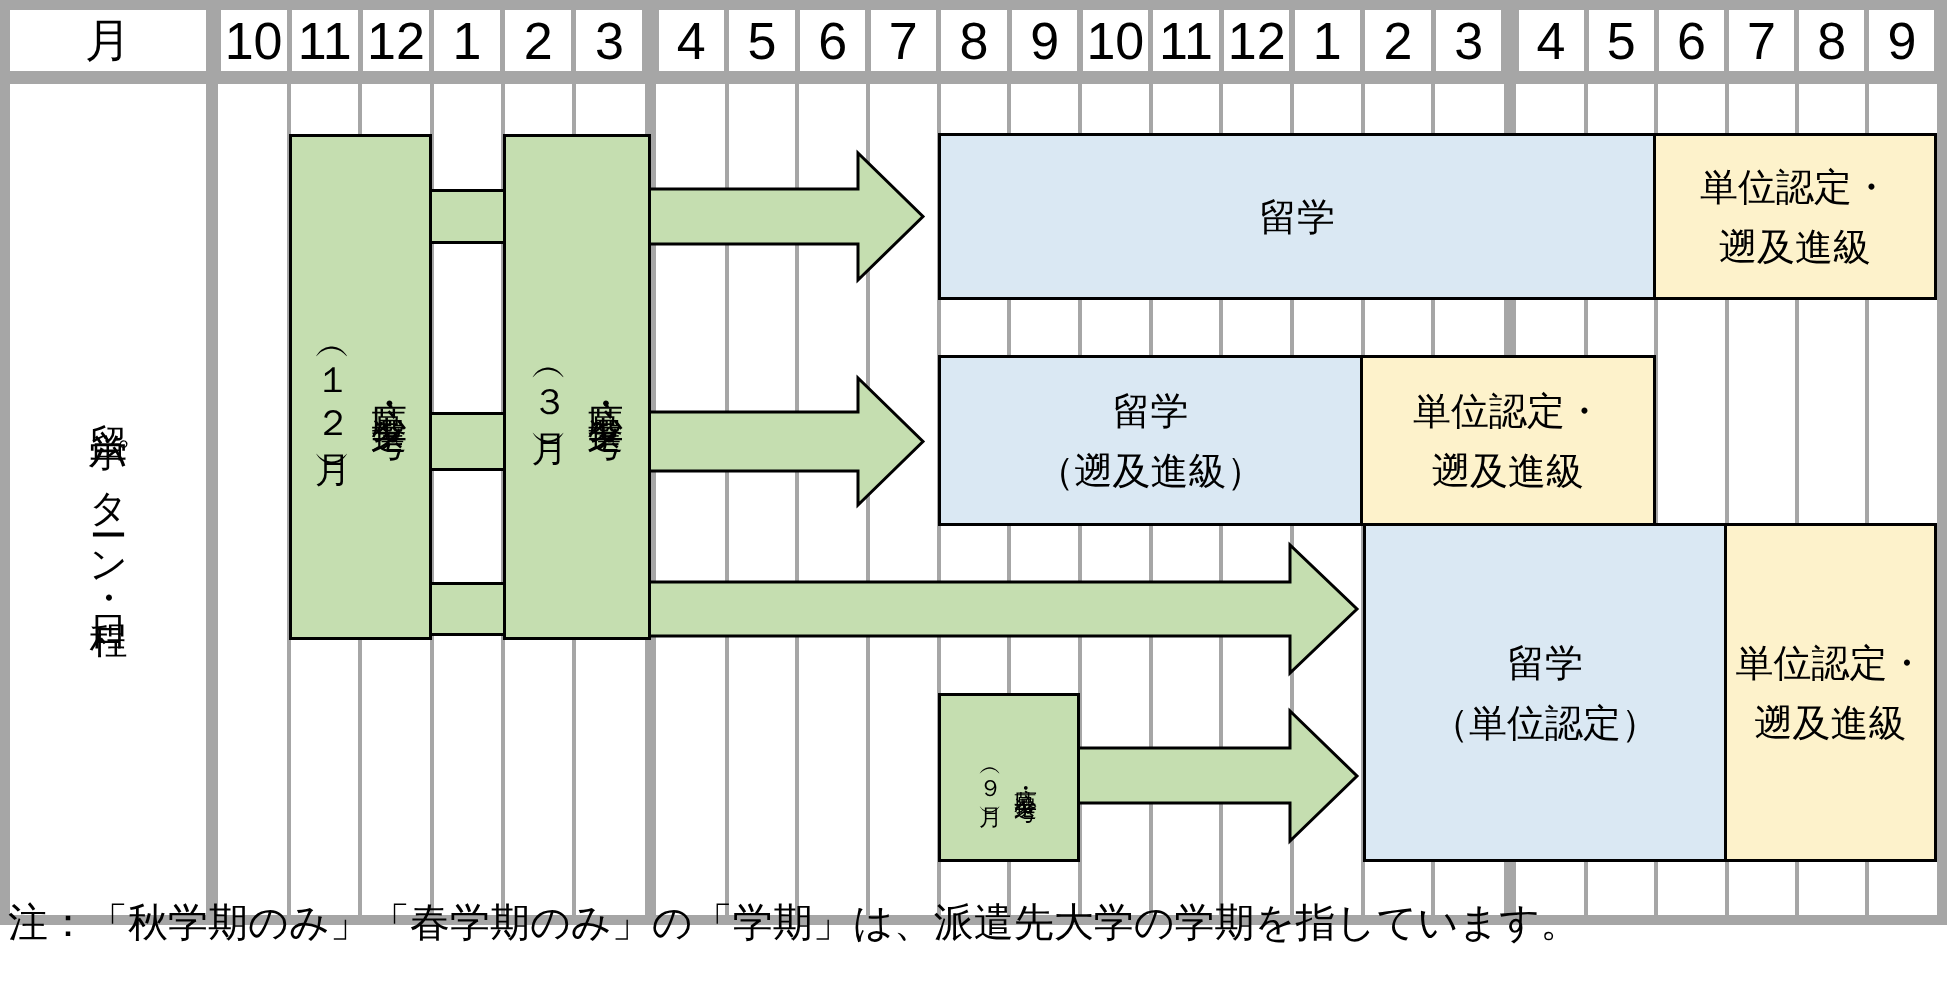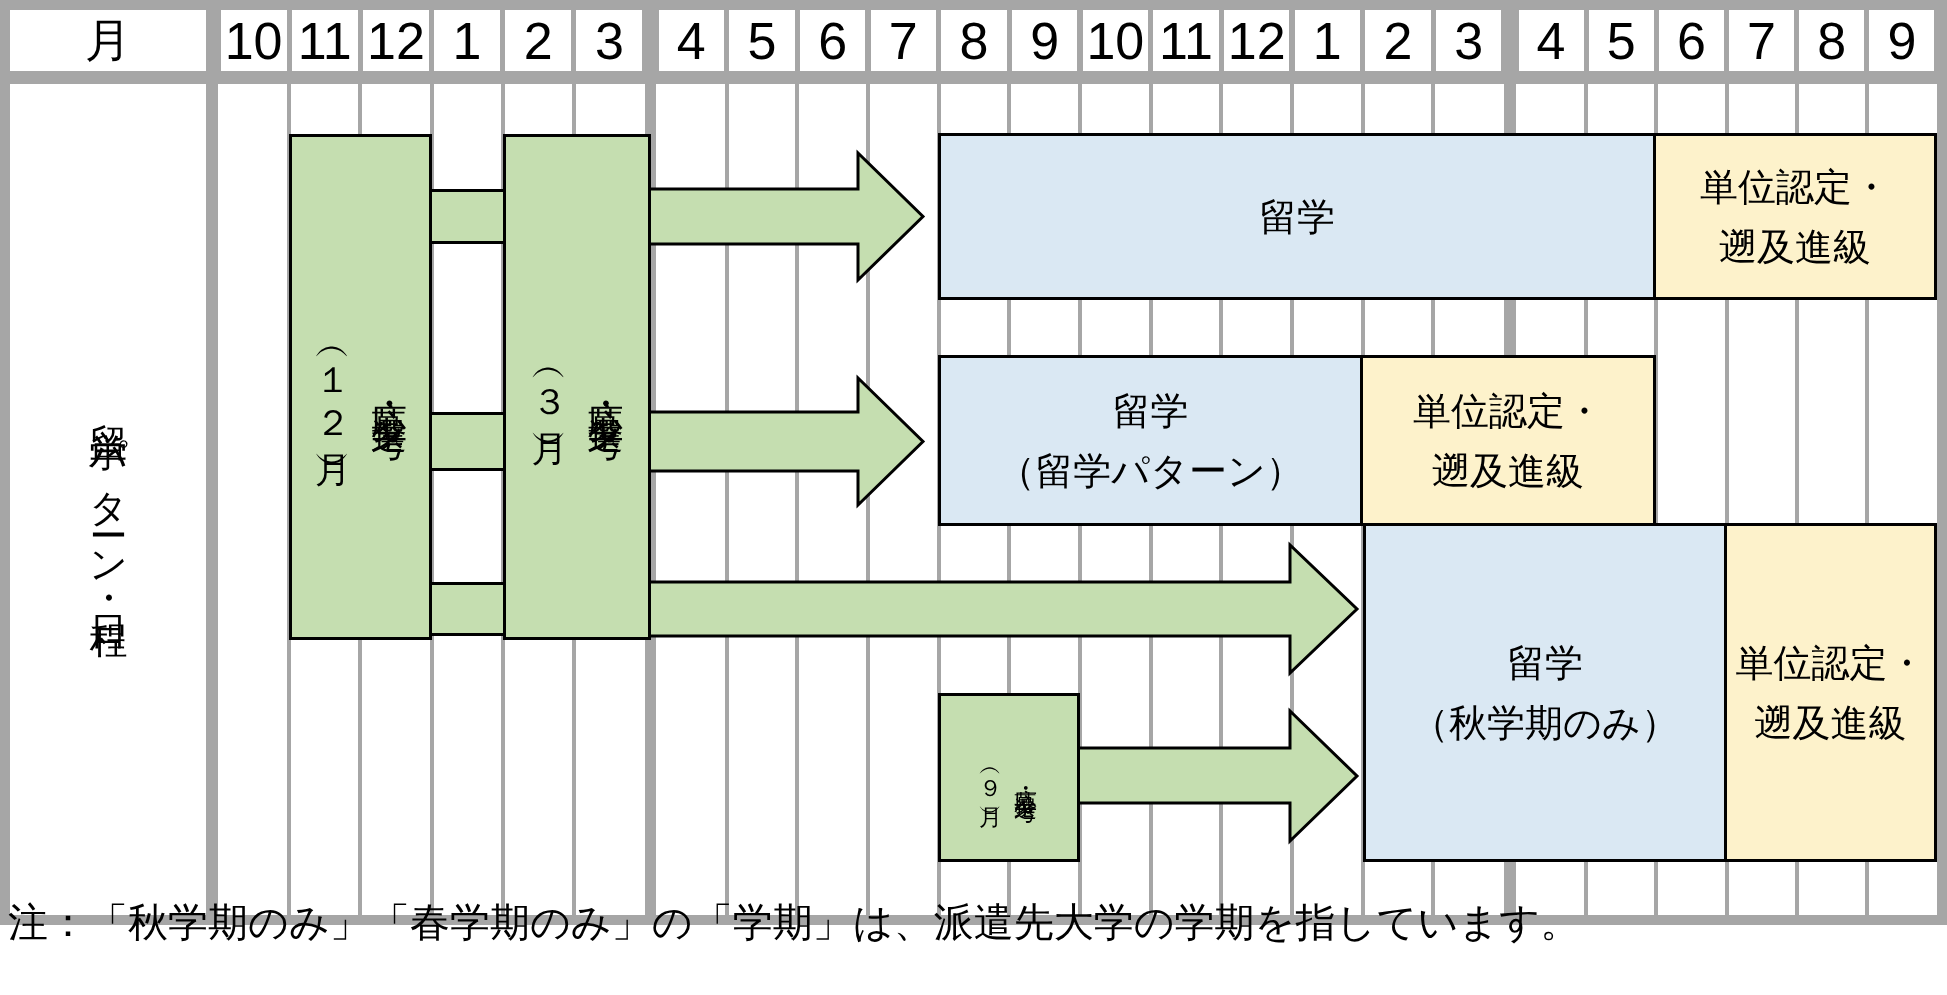--- a/index.html
+++ b/index.html
@@ -152,31 +152,31 @@
     <div class="bl">留学</div>
   </div>
 
   <div id="yellow1" class="box cols" style="background: rgb(253, 242, 203);">
     <div class="bl">単位認定・</div>
     <div class="bl">遡及進級</div>
   </div>
 
   <div id="blue2" class="box cols" style="background: rgb(218, 232, 243);">
     <div class="bl">留学</div>
-    <div class="bl">（留学パターン）</div>
+    <div class="bl">（遡及進級）</div>
   </div>
 
   <div id="yellow2" class="box cols" style="background: rgb(253, 242, 203);">
     <div class="bl">単位認定・</div>
     <div class="bl">遡及進級</div>
   </div>
 
   <div id="blue3" class="box cols" style="background: rgb(218, 232, 243);">
     <div class="bl">留学</div>
-    <div class="bl">（秋学期のみ）</div>
+    <div class="bl">（単位認定）</div>
   </div>
 
   <div id="yellow3" class="box cols" style="background: rgb(253, 242, 203);">
     <div class="bl">単位認定・</div>
     <div class="bl">遡及進級</div>
   </div>
 
   <div id="note">注：「秋学期のみ」「春学期のみ」の「学期」は、派遣先大学の学期を指しています。</div>
 
 </div>

